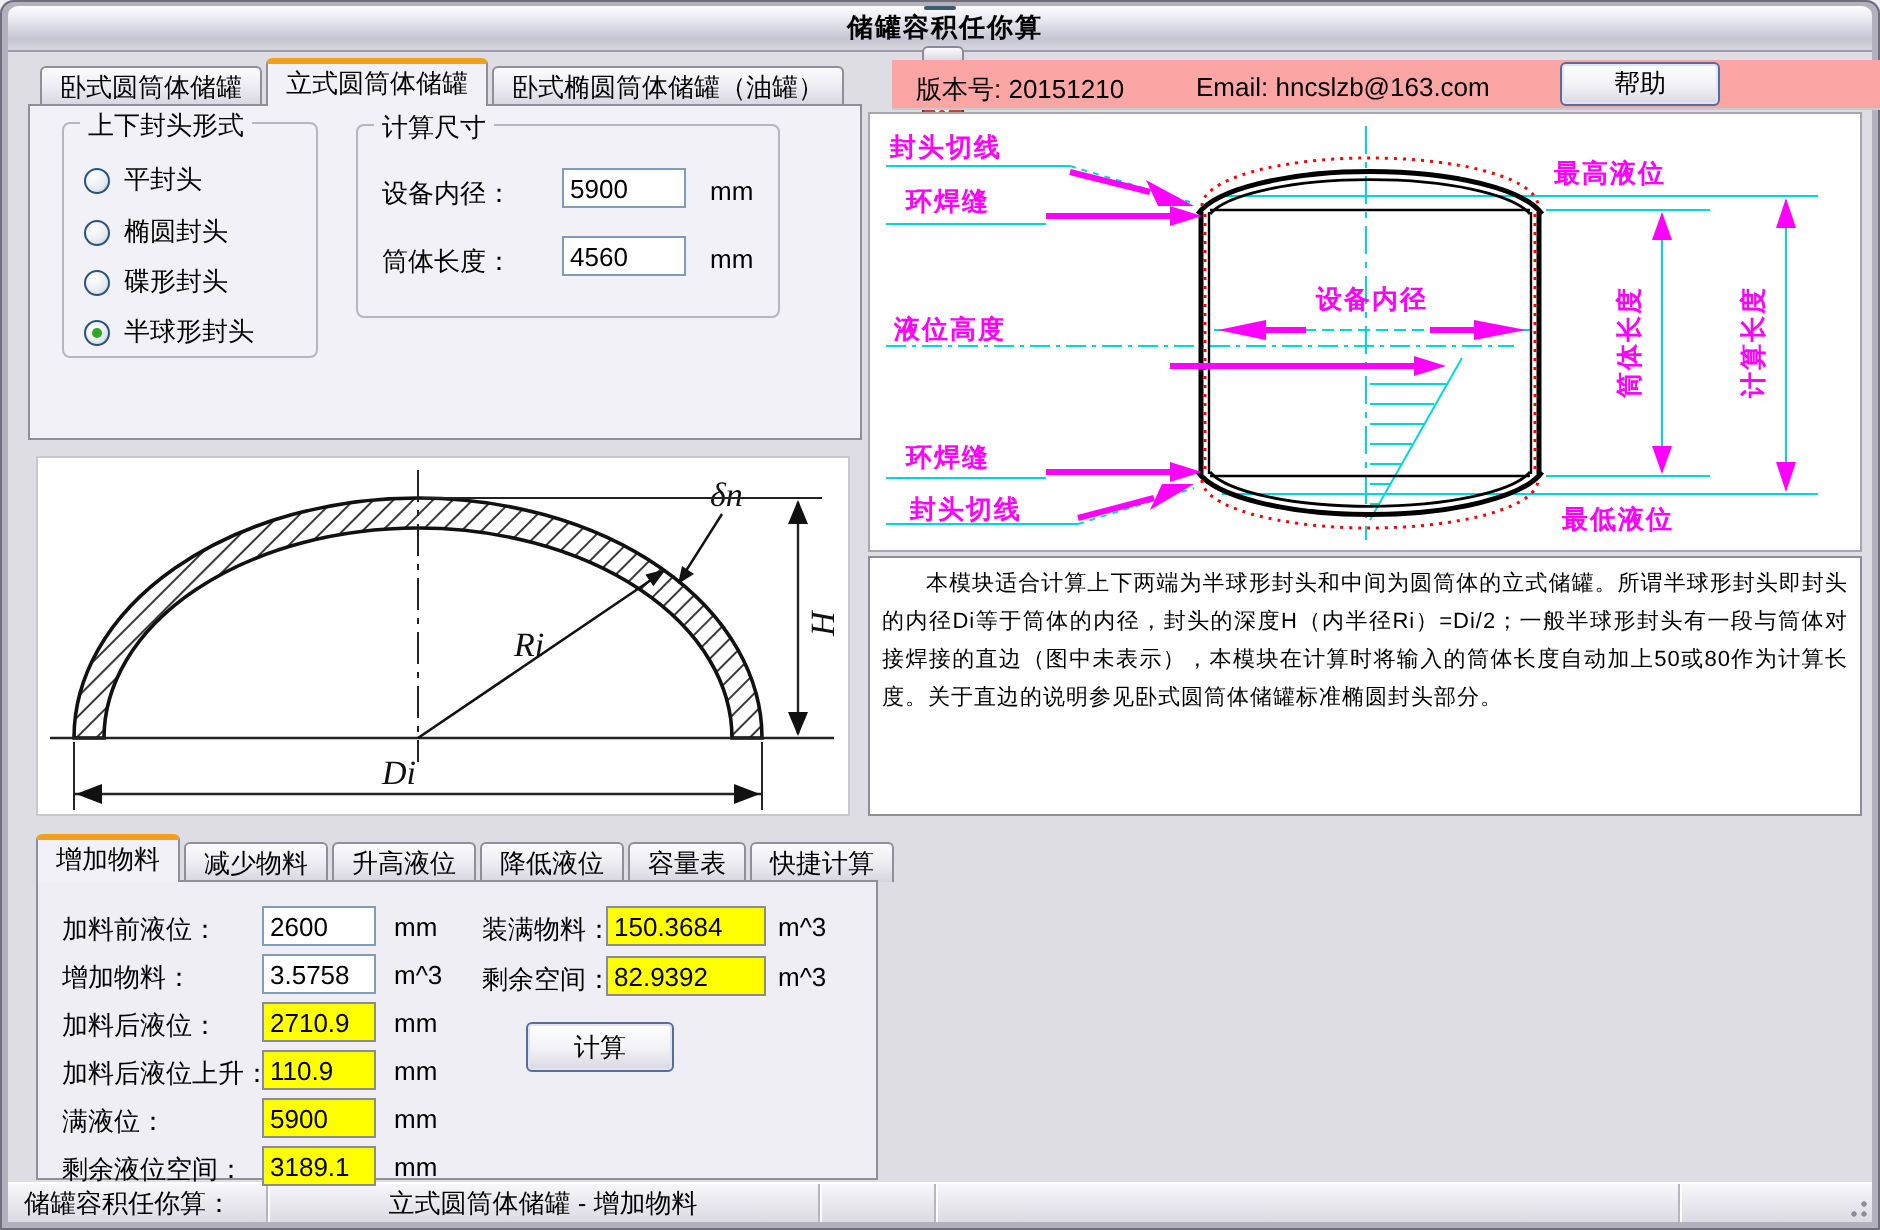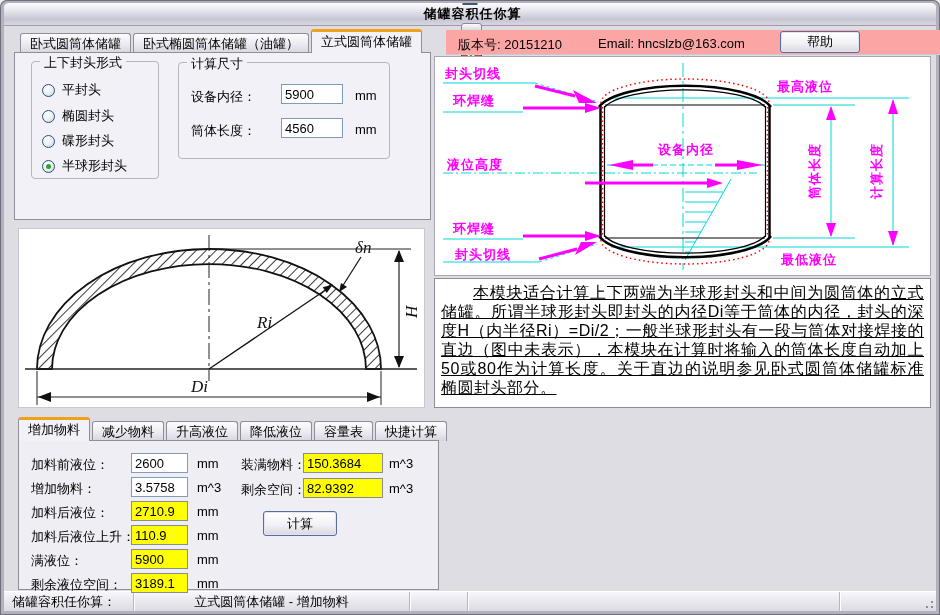--- a/index.html
+++ b/index.html
@@ -46,22 +46,22 @@
   .tbox{position:absolute;height:20px;border:1px solid #7f9db9;background:#fff;
     font-family:inherit;font-size:13px;padding:0 3px;color:#000;}
   .tbox.yellow{background:#ffff00;border:1px solid #8b8b95;}
   .xpbtn{position:absolute;font-family:inherit;font-size:13px;border:1px solid #5a6c9e;border-radius:3px;
     background:linear-gradient(180deg,#ffffff,#f2f1f6 55%,#d9d8e1);
     box-shadow:inset 0 0 0 1px #dfe5f2;cursor:default;}
   
   .whitebox{position:absolute;background:#fff;border:1px solid #92919c;}
   .versionbar{position:absolute;left:446px;top:30px;width:497px;height:25px;
     background:#fca5a5;border-bottom:1px solid #cac9d2;font-size:13px;}
-  .desc{padding:4px 6px 0 6px;font-size:16px;line-height:19px;text-indent:2em;
-    letter-spacing:0.5px;text-align:justify;text-decoration:underline;}
+  .desc{padding:4px 6px 0 6px;font-size:11px;line-height:19px;text-indent:2em;
+    letter-spacing:0.5px;text-align:justify;}
   
   .statusbar{position:absolute;left:4px;right:4px;bottom:4px;height:20px;display:flex;
     background:linear-gradient(180deg,#f7f6fa,#dcdbe3);border-top:1px solid #ffffff;
     font-size:13px;align-items:stretch;}
   .sp{display:flex;align-items:center;padding:0 8px;border-right:1px solid #b6b5c0;
     box-shadow:1px 0 0 #fff;white-space:nowrap;}
   .grip{position:absolute;right:2px;bottom:2px;width:12px;height:12px;
     background:
      radial-gradient(circle at 10px 10px,#8e8d99 1.2px,transparent 1.5px),
      radial-gradient(circle at 10px 5px,#8e8d99 1.2px,transparent 1.5px),
@@ -86,22 +86,22 @@
       </div>
     <div class="winbtn close">
       <svg width="10" height="10" viewBox="0 0 10 10">
           <path d="M2 2 L8 8 M8 2 L2 8" stroke="#fff" stroke-width="1.8"></path>
         </svg>
     </div>
   </div>
 
   <div class="tabstrip" style="left:20px;top:29px;">
     <div class="tab">卧式圆筒体储罐</div>
+    <div class="tab selected">立式圆筒体储罐</div>
     <div class="tab">卧式椭圆筒体储罐（油罐）</div>
-    <div class="tab selected">立式圆筒体储罐</div>
   </div>
 
   <div class="tabpanel" style="left:14px;top:52px;width:417px;height:168px;">
     <div class="group" style="left:16px;top:8px;width:128px;height:118px;">
       <div class="gtitle">上下封头形式</div>
       <div class="radio-row" style="left:10px;top:20px;">
         <span class="radio"></span>
         <span>平封头</span>
       </div>
       <div class="radio-row" style="left:10px;top:46px;">

